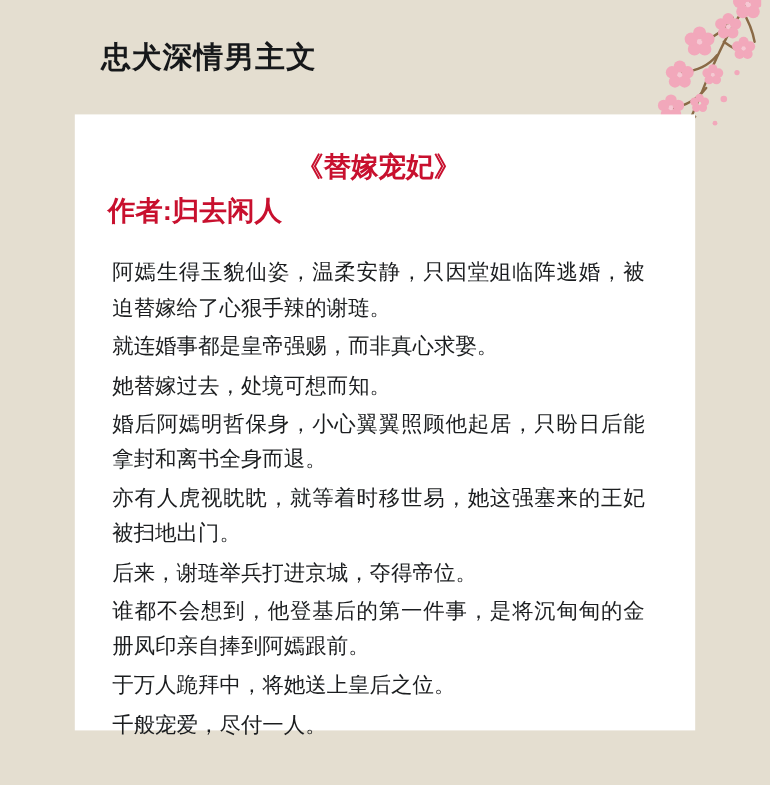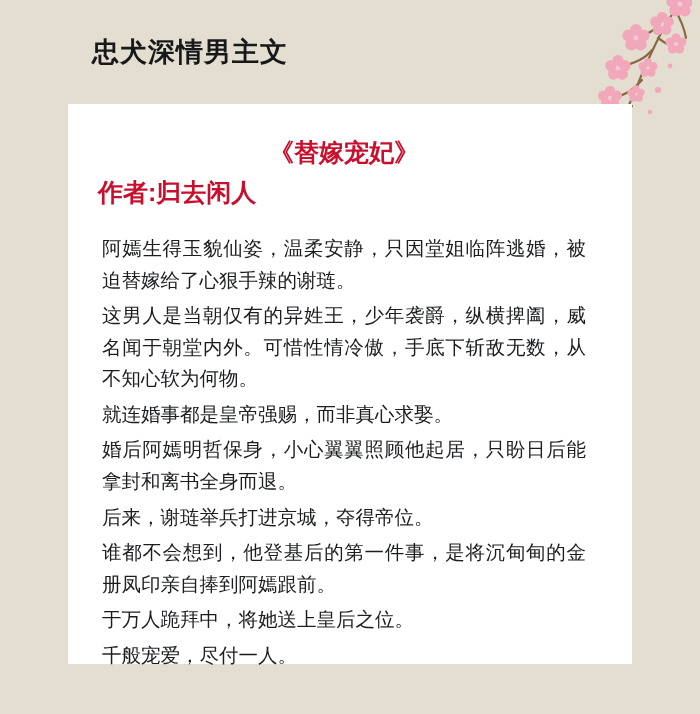--- a/index.html
+++ b/index.html
@@ -191,23 +191,24 @@
         <circle cx="88" cy="118" r="2.2"></circle>
       </g>
     </svg>
   </div>
 
   <div class="card">
     <div class="book-title">《替嫁宠妃》</div>
     <div class="book-author">作者:归去闲人</div>
     <div class="body-text">
       <p>阿嫣生得玉貌仙姿，温柔安静，只因堂姐临阵逃婚，被迫替嫁给了心狠手辣的谢琏。</p>
-      <p>这男人是当朝仅有的异姓王，少年袭爵，纵横捭阖，威名闻于朝堂内外。可惜性情冷傲，手底下斩敌无数，从不知心软为何物。</p>
       <p>就连婚事都是皇帝强赐，而非真心求娶。</p>
+      <p>她替嫁过去，处境可想而知。</p>
       <p>婚后阿嫣明哲保身，小心翼翼照顾他起居，只盼日后能拿封和离书全身而退。</p>
+      <p>亦有人虎视眈眈，就等着时移世易，她这强塞来的王妃被扫地出门。</p>
       <p>后来，谢琏举兵打进京城，夺得帝位。</p>
       <p>谁都不会想到，他登基后的第一件事，是将沉甸甸的金册凤印亲自捧到阿嫣跟前。</p>
       <p>于万人跪拜中，将她送上皇后之位。</p>
       <p>千般宠爱，尽付一人。</p>
     </div>
   </div>
 
 </div>
 
 </body></html>

